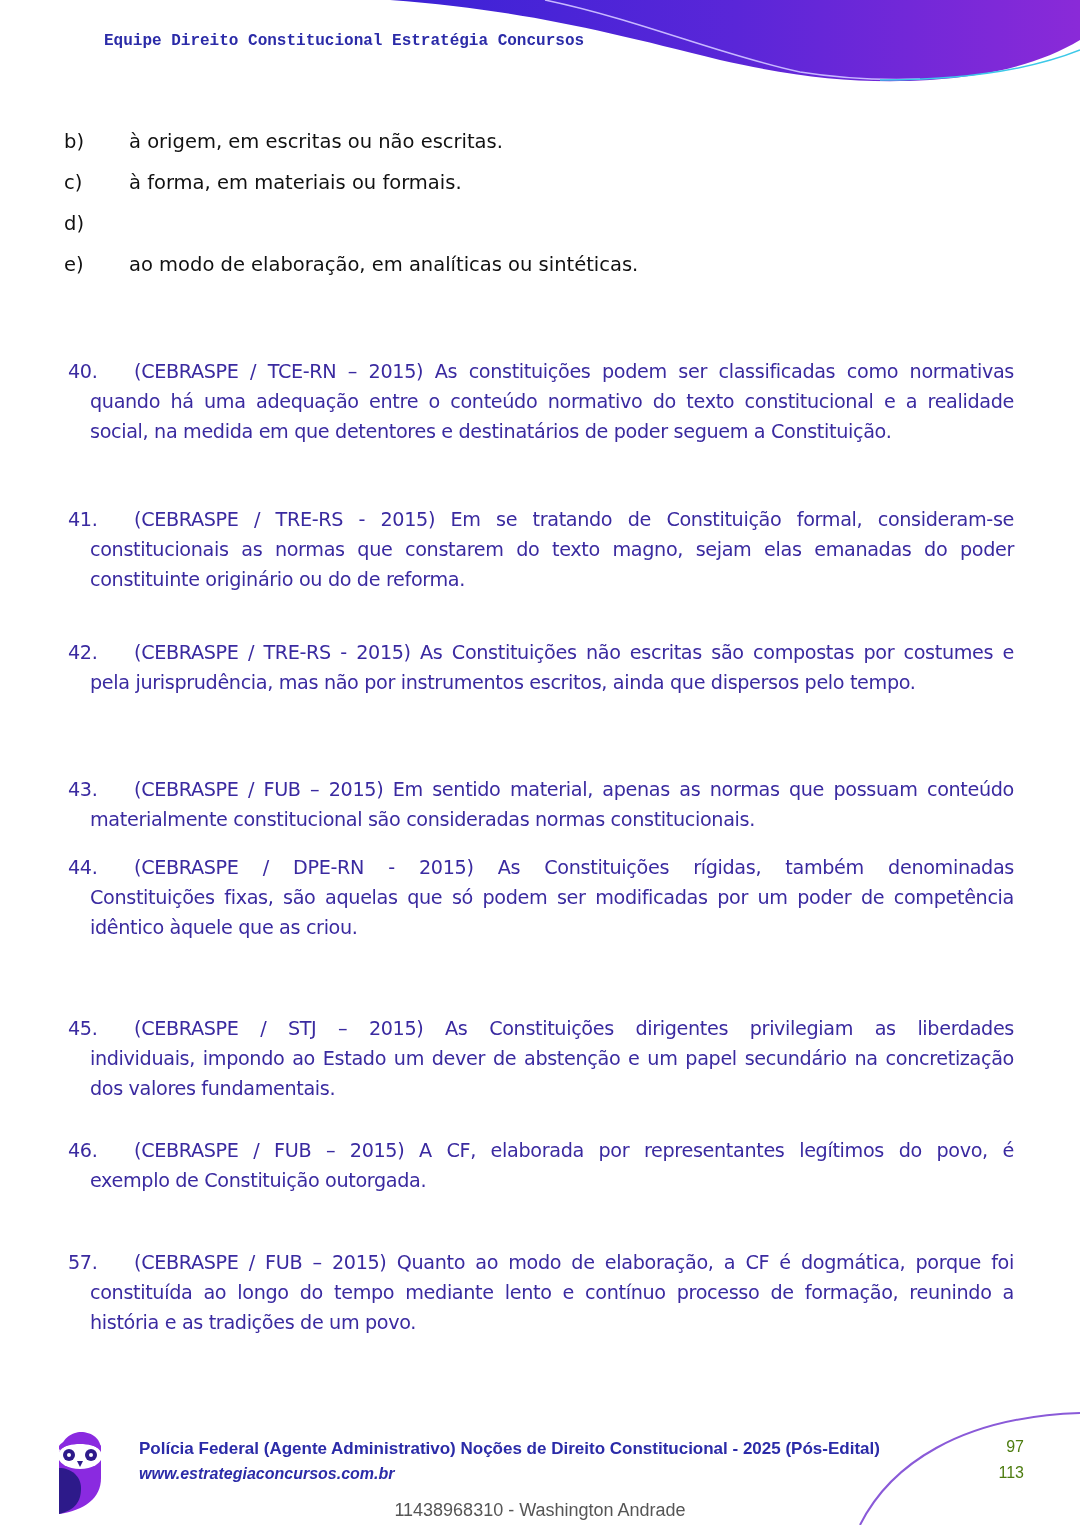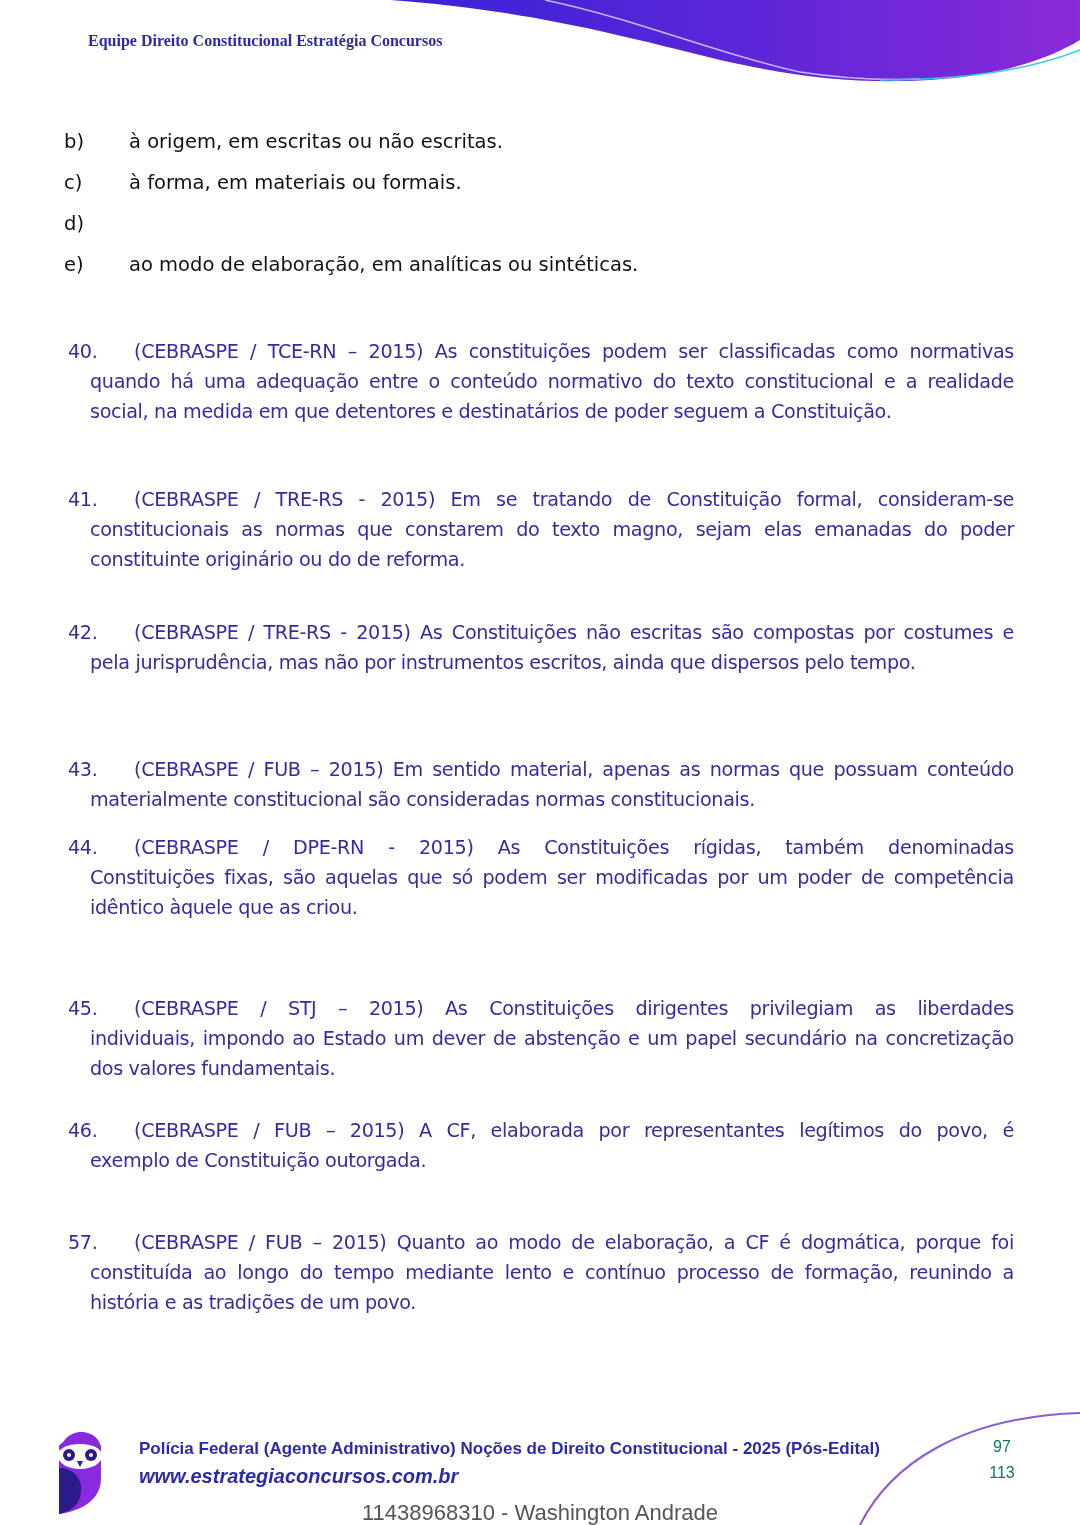--- a/index.html
+++ b/index.html
@@ -1,30 +1,30 @@
 <!DOCTYPE html>
 <html><head>
 <meta charset="utf-8">
 <style>
   html, body { margin: 0; padding: 0; background: #ffffff; }
   body { width: 1080px; height: 1525px; position: relative; overflow: hidden; font-family: "DejaVu Sans", sans-serif; }
   .header-wave { position: absolute; top: 0; left: 0; width: 1080px; height: 100px; }
-  .header-text { position: absolute; left: 88px; top: 28px; font-family: Liberation Serif, serif; font-weight: bold; color: #2b2ba8; font-size: 16px; line-height: 26px; }
+  .header-text { position: absolute; left: 104px; top: 28px; font-family: Liberation Mono, monospace; font-weight: bold; color: #2b2ba8; font-size: 16px; line-height: 26px; }
   .options { position: absolute; left: 64px; top: 127px; font-size: 19.5px; color: #111; font-family: "DejaVu Sans", sans-serif; }
   .option { height: 41px; display: flex; line-height: 30px; }
   .option .letter { width: 65px; }
   .q { position: absolute; left: 68px; width: 946px; color: #3a2aa0; font-size: 19.2px; line-height: 30.2px; font-family: "DejaVu Sans", sans-serif; letter-spacing: -0.35px; text-align: justify; }
-  .q .num { display: inline-block; width: 66px; }
+  .q .num { display: inline-block; width: 66px; margin-top: 20px; }
   .q .first { text-align: justify; text-align-last: justify; padding-left: 0; }
   .q .rest { padding-left: 22px; }
   .footer-owl { position: absolute; left: 55px; top: 1428px; width: 50px; height: 88px; }
   .footer-title { position: absolute; left: 139px; top: 1439px; font-family: "Liberation Sans", sans-serif; font-weight: bold; color: #2b2ba8; font-size: 17px; }
-  .footer-url { position: absolute; left: 139px; top: 1465px; font-family: "Liberation Sans", sans-serif; font-weight: bold; font-style: italic; color: #2b2ba8; font-size: 20px; }
-  .footer-page { position: absolute; left: 980px; width: 44px; text-align: center; font-family: "Liberation Sans", sans-serif; color: #0f766e; font-size: 16px; }
-  .footer-watermark { position: absolute; left: 0; width: 1080px; top: 1500px; text-align: center; font-family: "Liberation Sans", sans-serif; color: #555; font-size: 22px; }
+  .footer-url { position: absolute; left: 139px; top: 1465px; font-family: "Liberation Sans", sans-serif; font-weight: bold; font-style: italic; color: #2b2ba8; font-size: 16px; }
+  .footer-page { position: absolute; left: 980px; width: 44px; text-align: right; font-family: "Liberation Sans", sans-serif; color: #4d7c0f; font-size: 16px; }
+  .footer-watermark { position: absolute; left: 0; width: 1080px; top: 1500px; text-align: center; font-family: "Liberation Sans", sans-serif; color: #555; font-size: 18px; }
   .footer-arc { position: absolute; left: 850px; top: 1405px; width: 230px; height: 120px; }
 </style>
 </head>
 <body>
 
 <svg class="header-wave" viewBox="0 0 1080 100" preserveAspectRatio="none">
   <defs>
     <linearGradient id="hg" x1="0" y1="0" x2="1" y2="0">
       <stop offset="0" stop-color="#3a22d6"></stop>
       <stop offset="0.5" stop-color="#5a26d8"></stop>

